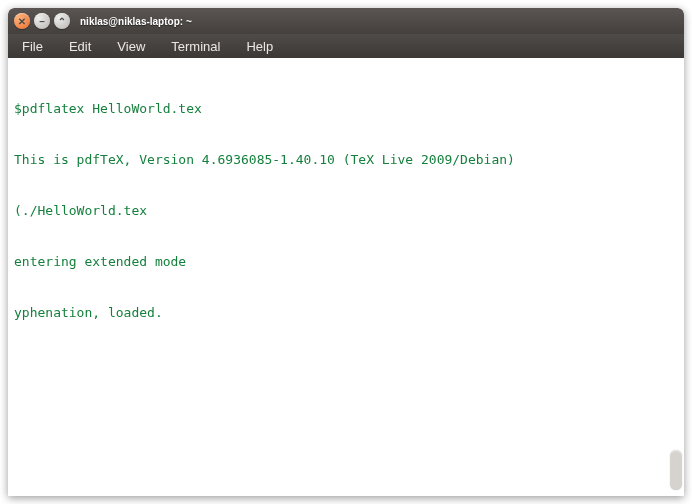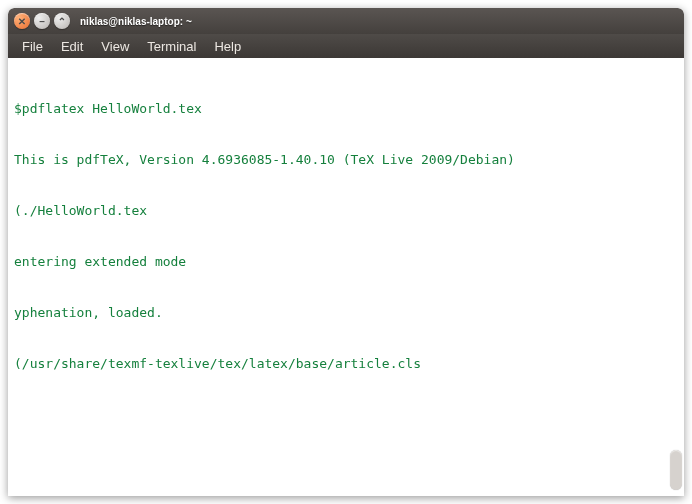--- a/index.html
+++ b/index.html
@@ -53,21 +53,21 @@
     font-weight: bold;
     margin-left: 6px;
     text-shadow: 0 1px 1px rgba(0,0,0,0.5);
   }
   .menubar {
     height: 24px;
     background: linear-gradient(to bottom, #4f4b48 0%, #3c3835 100%);
     display: flex;
     align-items: center;
     padding: 0 6px;
-    gap: 2px;
+    gap: 10px;
   }
   .menubar .menu-item {
     color: #ece7e2;
     font-size: 13px;
     padding: 2px 8px;
     cursor: pointer;
   }
   .terminal {
     flex: 1;
     background: #ffffff;
@@ -118,21 +118,20 @@
     <div class="menu-item">Terminal</div>
     <div class="menu-item">Help</div>
   </div>
 
   <div class="terminal">
     <span class="line"><span>$</span><span>pdflatex HelloWorld.tex</span></span>
     <span class="line">This is pdfTeX, Version 4.6936085-1.40.10 (TeX Live 2009/Debian)</span>
     <span class="line">(./HelloWorld.tex</span>
     <span class="line">entering extended mode</span>
     <span class="line">yphenation, loaded.</span>
-    <span class="line">(/usr/share/texmf-texlive/tex/latex/base/article.cls</span>
     
     
     
     
     
     
     
 
     <div class="scrollbar"></div>
   </div>

